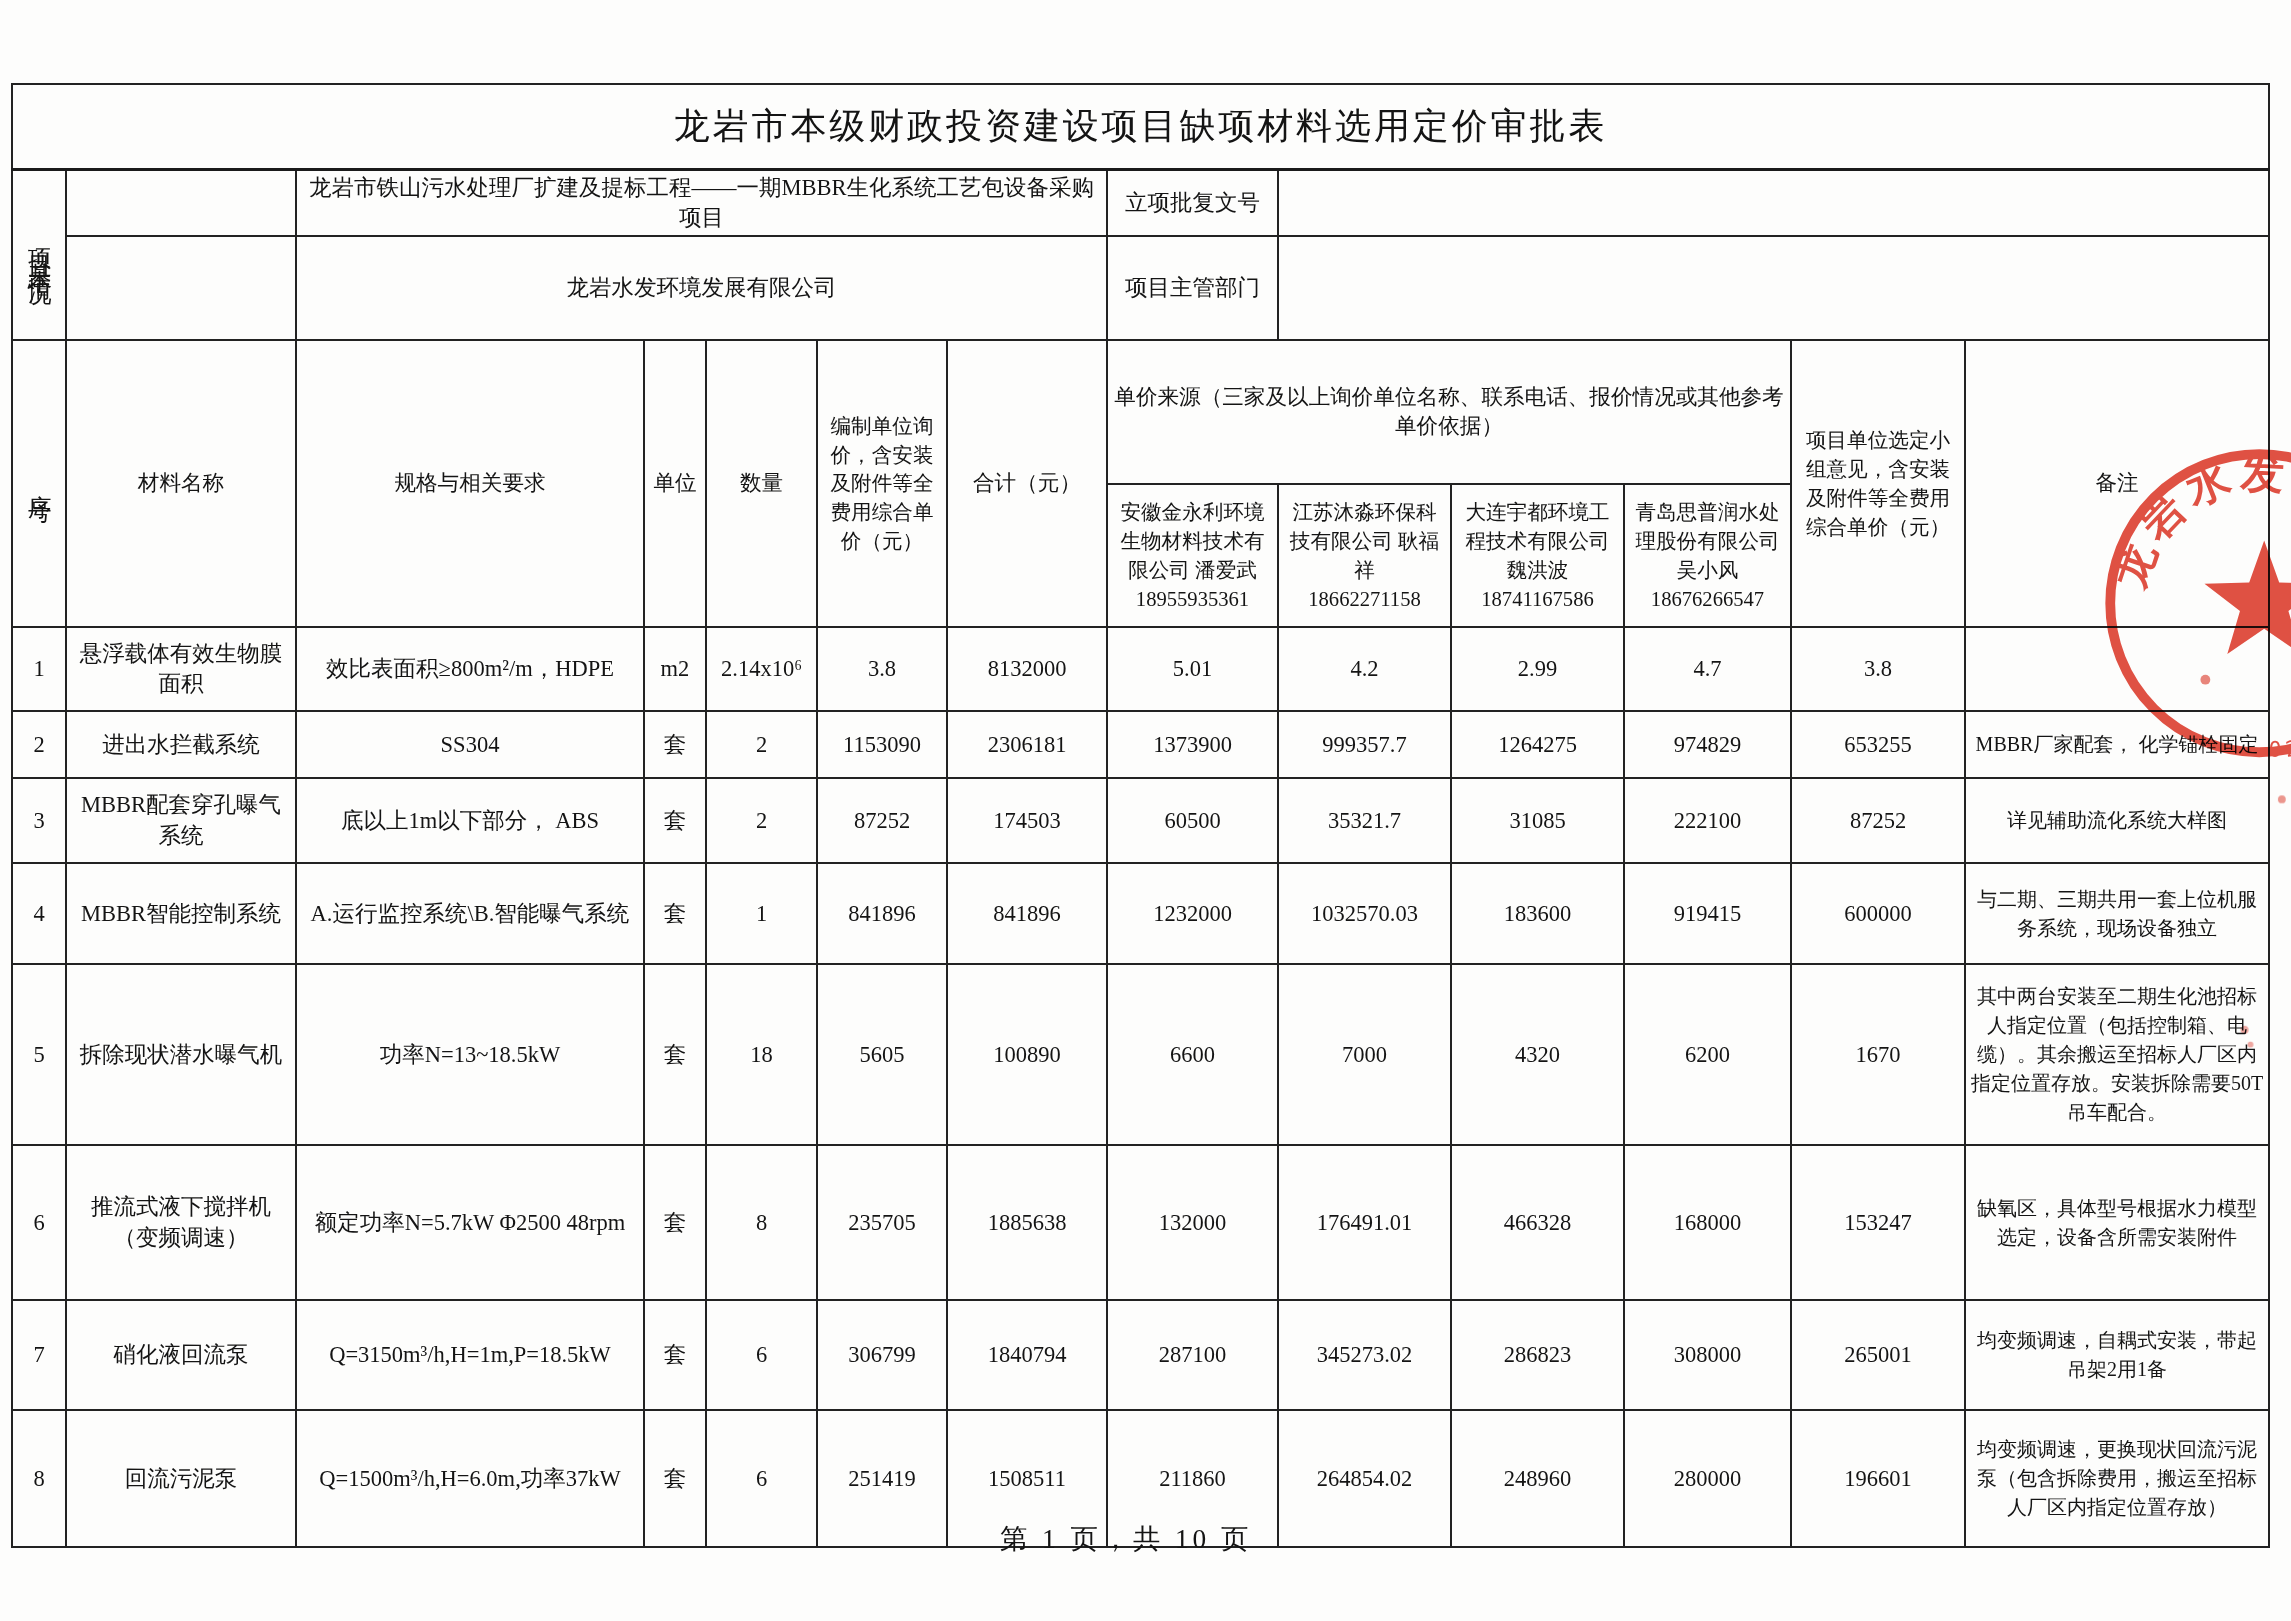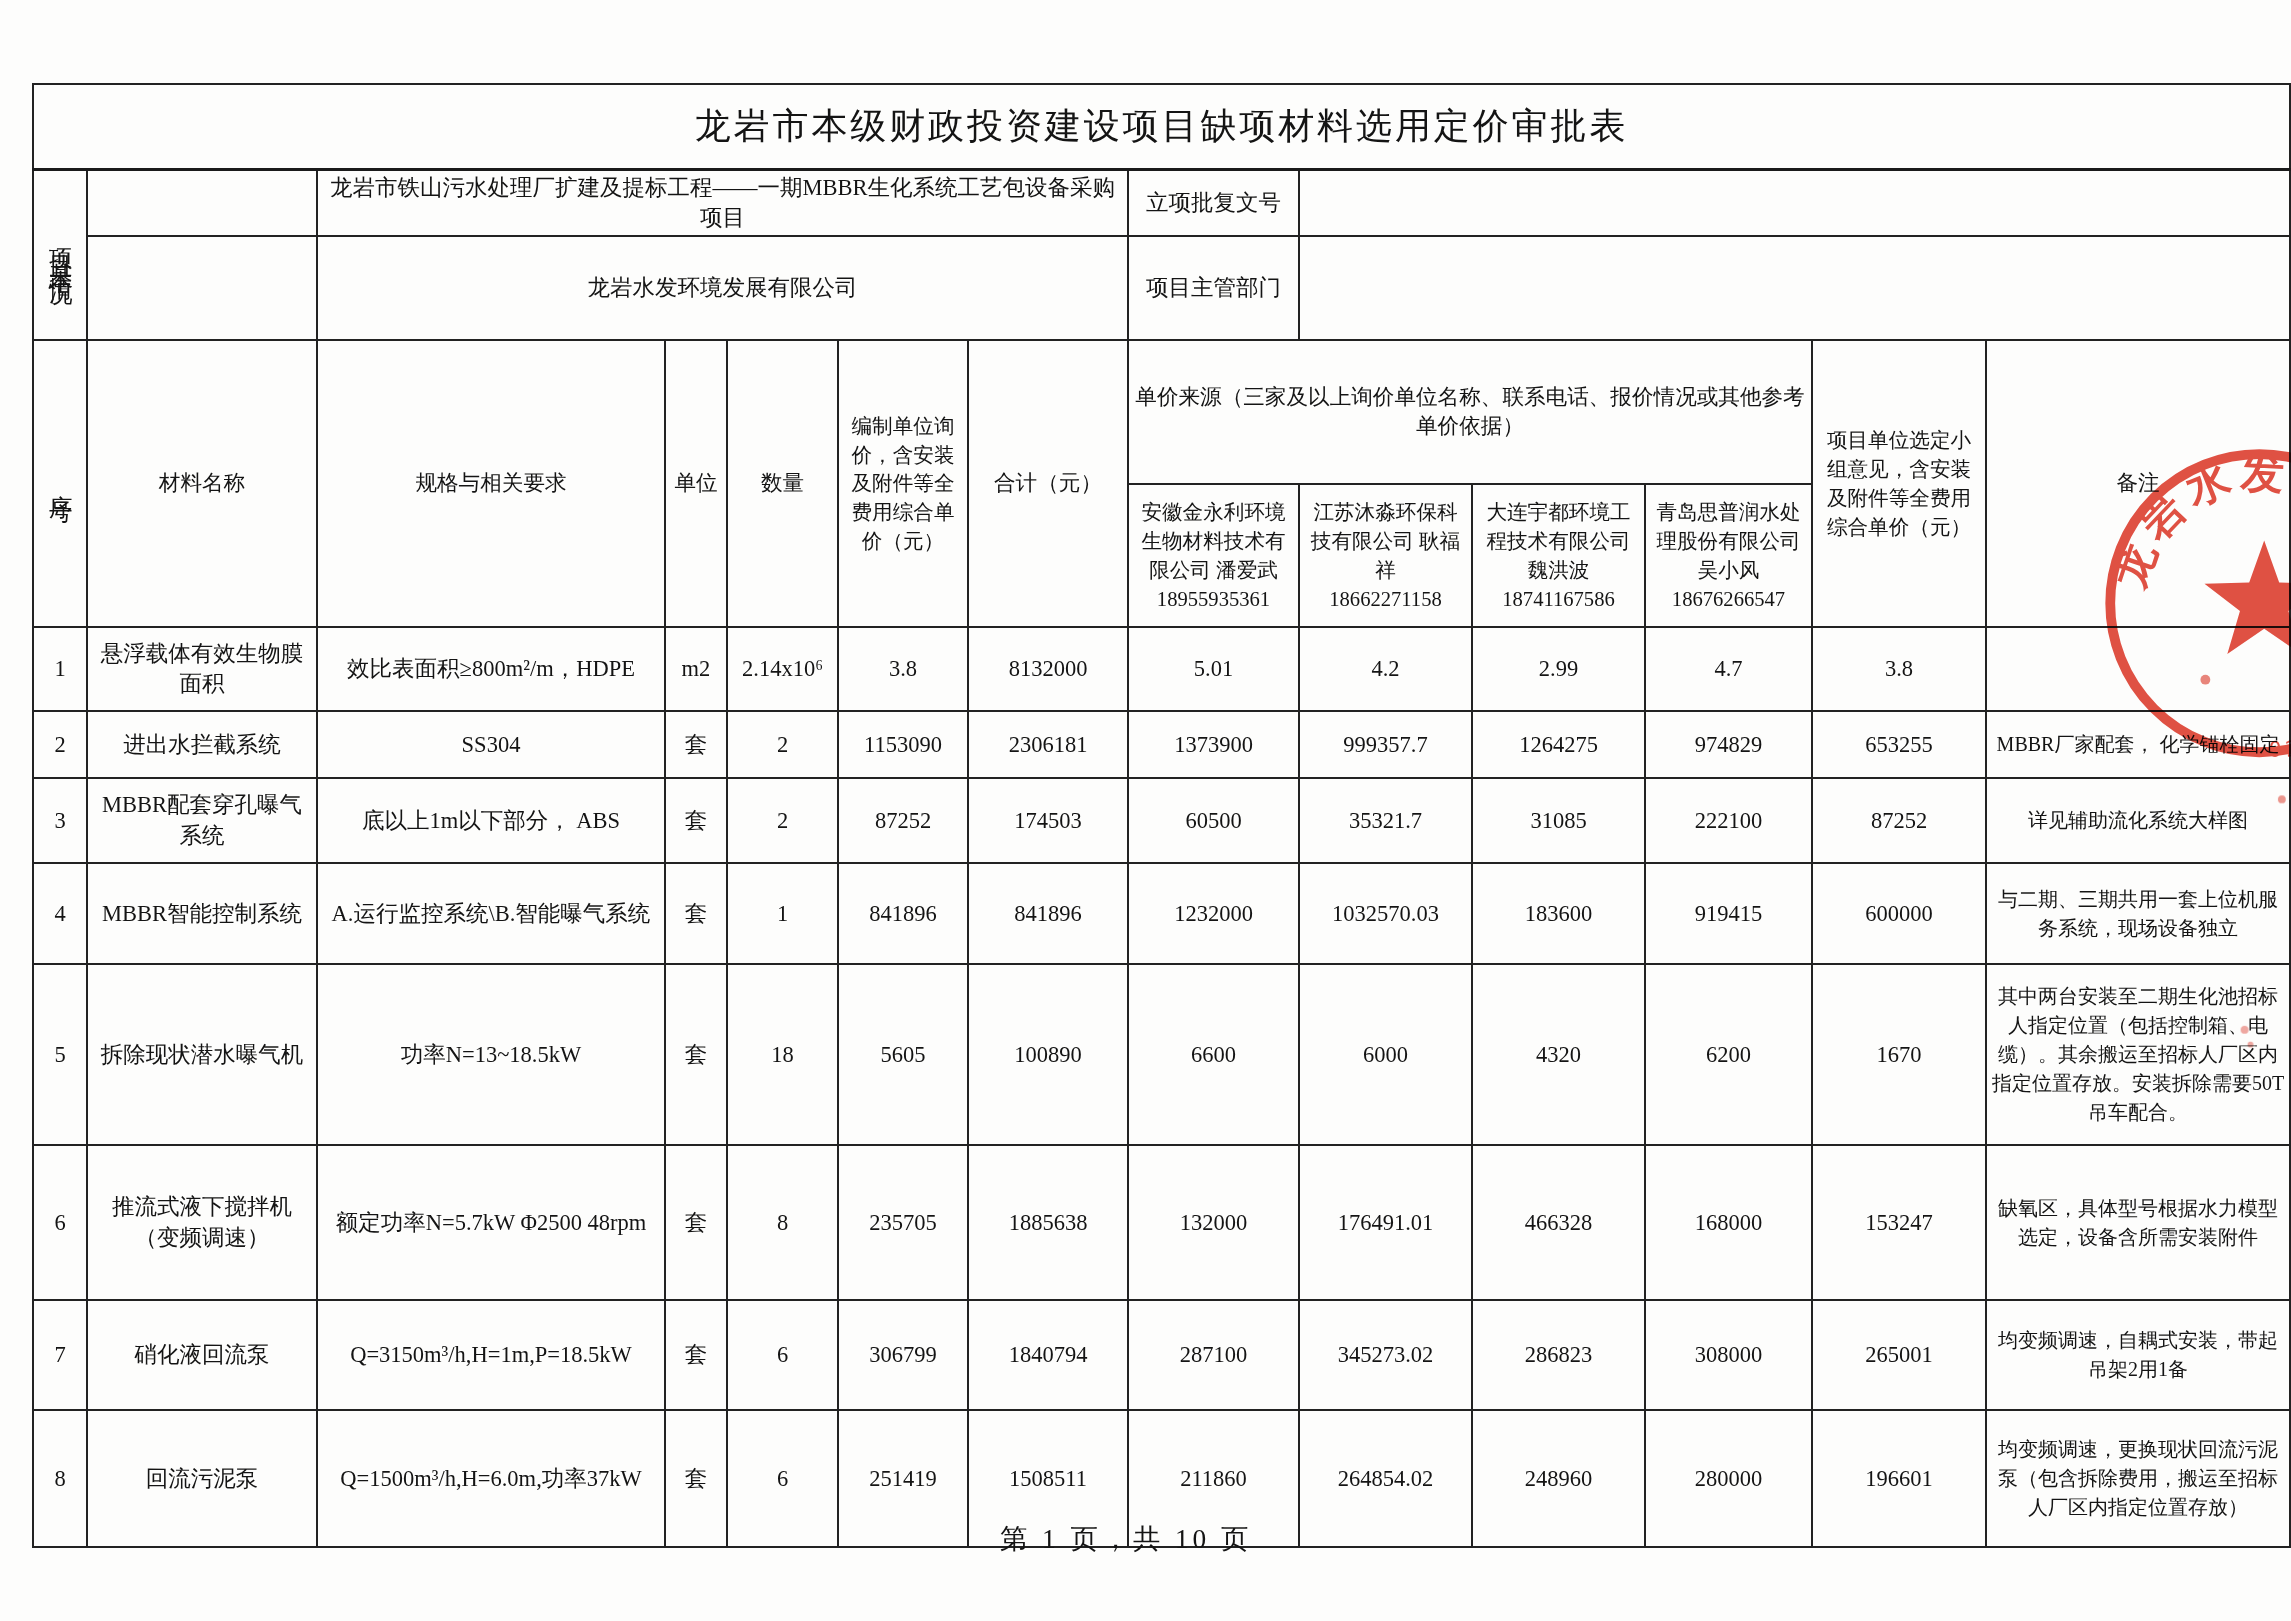--- a/index.html
+++ b/index.html
@@ -3,21 +3,21 @@
 <meta charset="utf-8">
 <style>
   html,body{margin:0;padding:0;}
   body{
     width:2292px;height:1621px;position:relative;overflow:hidden;
     background:#fdfdfc;color:#141414;
     font-family:"Liberation Serif","DejaVu Serif",serif;
   }
   .sheet{position:absolute;inset:0;}
   table.main{
-    position:absolute;left:32px;top:83px;width:2256px;
+    position:absolute;left:11px;top:83px;width:2256px;
     border-collapse:collapse;table-layout:fixed;
     border:2.9px solid #1d1d1d;
   }
   td,th{
     border:2px solid #222;
     padding:2px 4.9px;
     text-align:center;vertical-align:middle;
     font-size:22.5px;font-weight:normal;line-height:1.35;
     overflow:hidden;word-break:break-word;
   }
@@ -183,21 +183,21 @@
 
     <tr style="height:181px">
       <td class="seq">5</td>
       <td>拆除现状潜水曝气机</td>
       <td>功率N=13~18.5kW</td>
       <td>套</td>
       <td class="num">18</td>
       <td class="num">5605</td>
       <td class="num">100890</td>
       <td class="num">6600</td>
-      <td class="num">6000</td>
+      <td class="num">7000</td>
       <td class="num">4320</td>
       <td class="num">6200</td>
       <td class="num">1670</td>
       <td class="remark">其中两台安装至二期生化池招标人指定位置（包括控制箱、电缆）。其余搬运至招标人厂区内指定位置存放。安装拆除需要50T吊车配合。</td>
     </tr>
 
     <tr style="height:155px">
       <td class="seq">6</td>
       <td>推流式液下搅拌机（变频调速）</td>
       <td>额定功率N=5.7kW Φ2500 48rpm</td>

